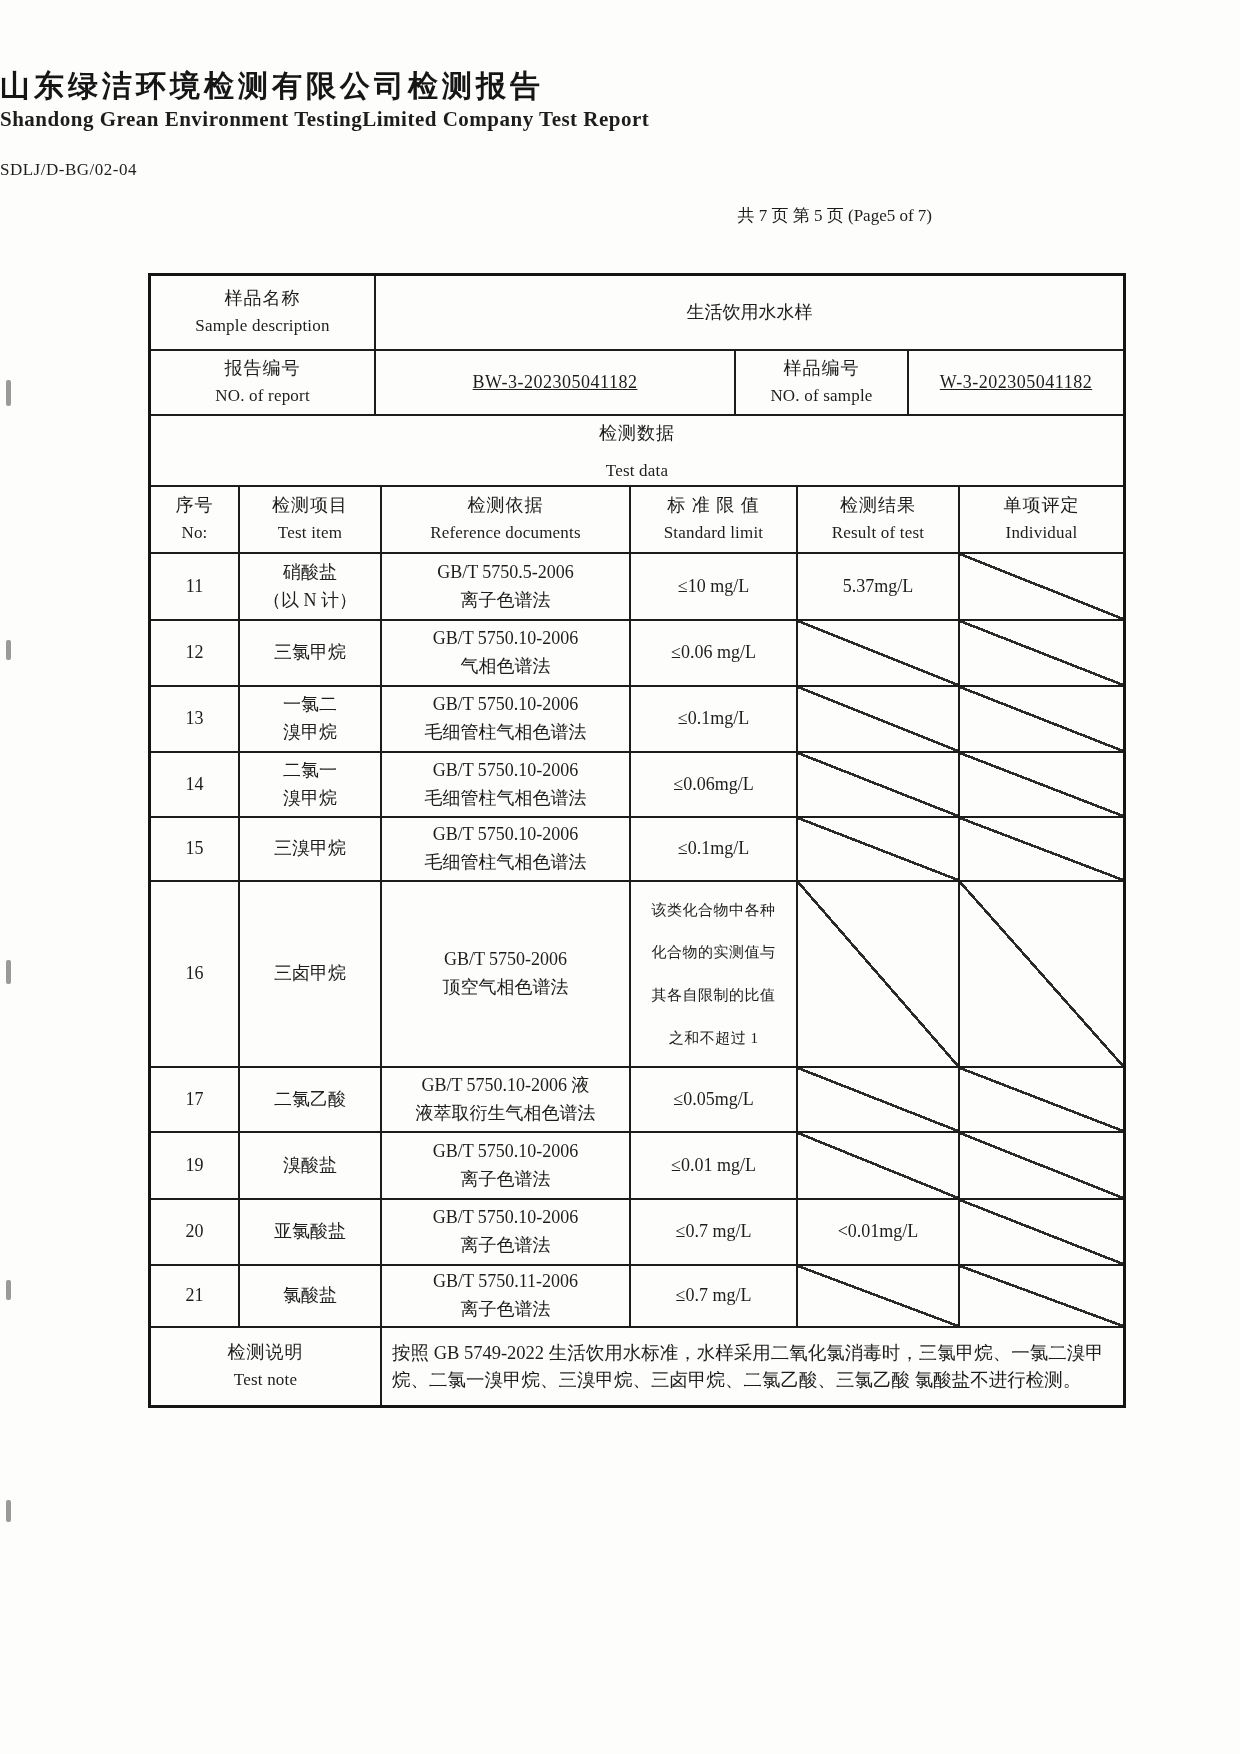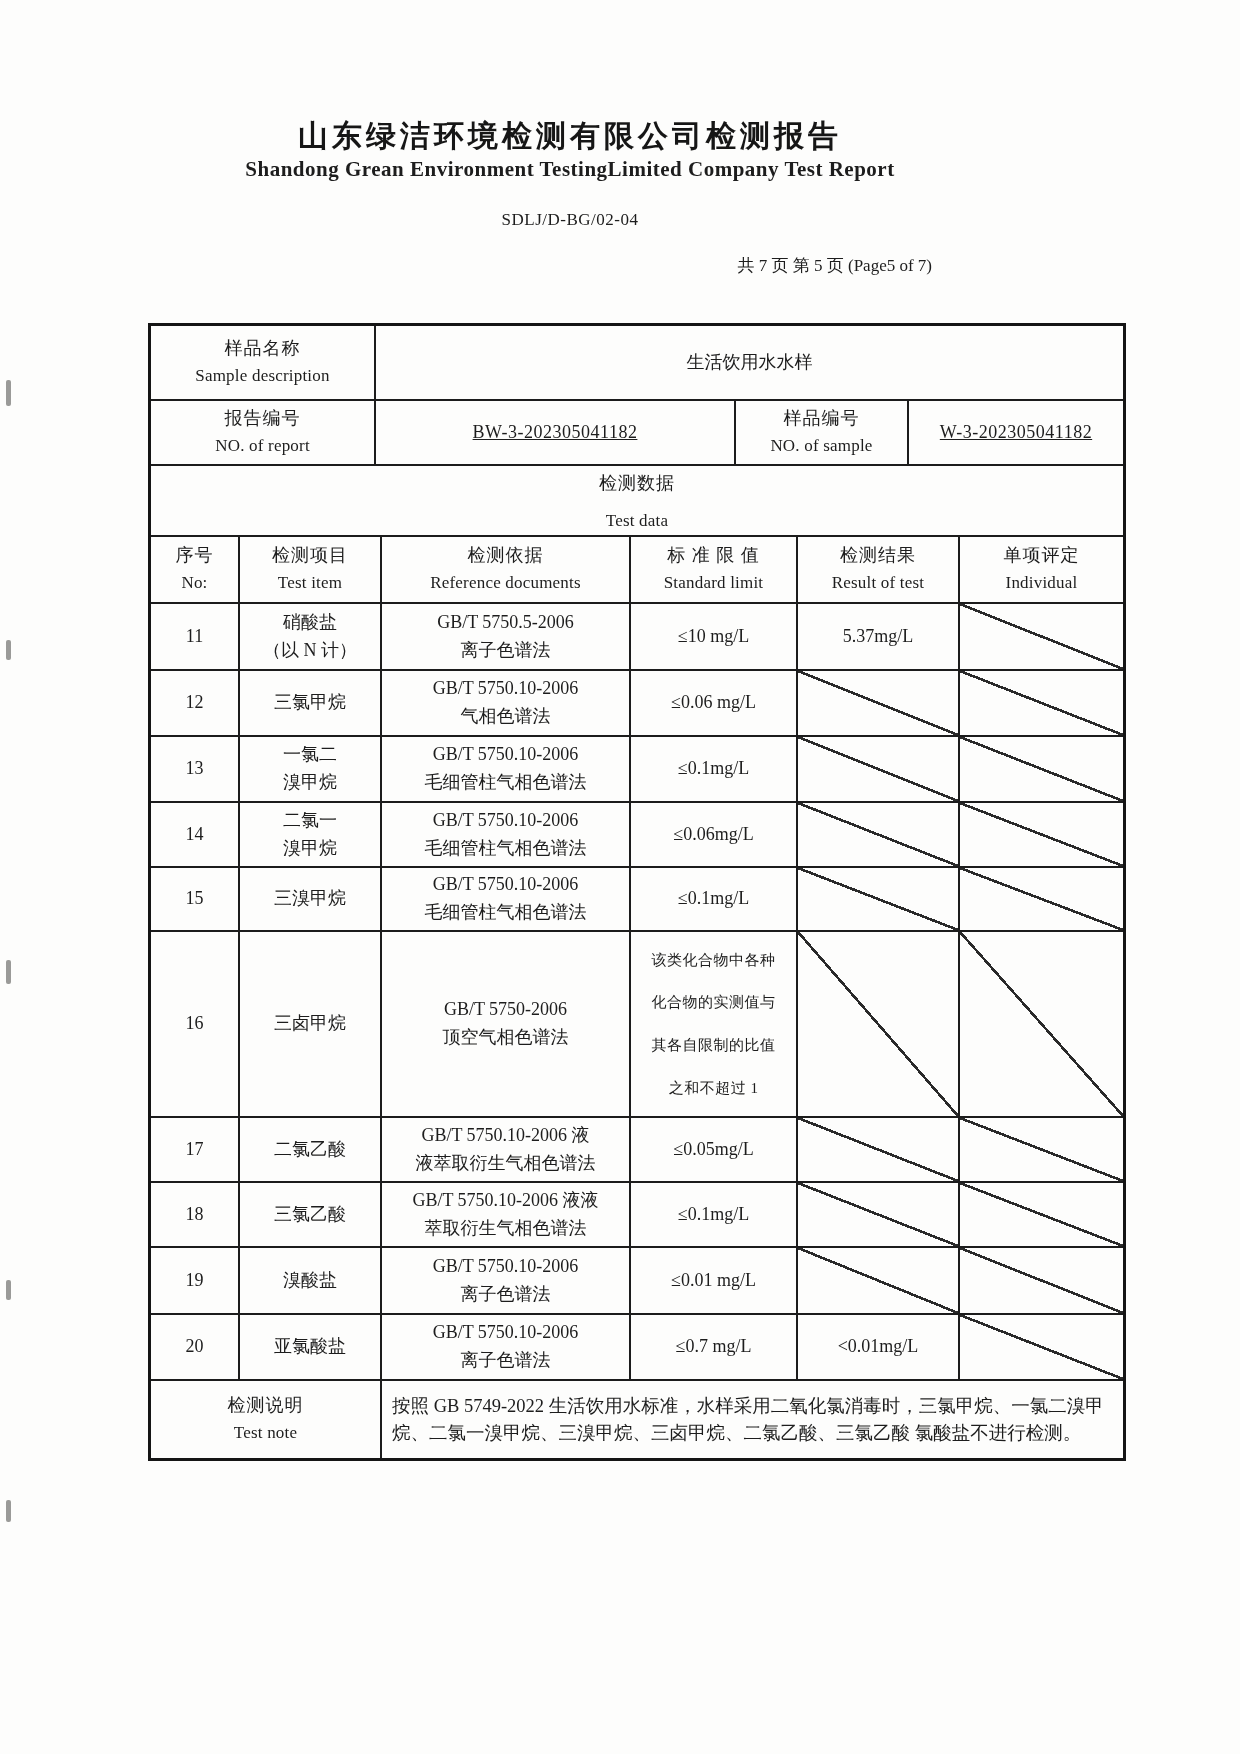--- a/index.html
+++ b/index.html
@@ -4,21 +4,21 @@
 <style>
   * { box-sizing: border-box; margin: 0; padding: 0; }
   html, body { width: 1240px; }
   body {
     width: 1240px; height: 1754px;
     background: #fdfdfc;
     color: #1d1d1d;
     font-family: "Liberation Serif", "DejaVu Serif", serif;
     position: relative;
   }
-  .header { width: 1140px; padding-top: 116px; text-align: center; }
+  .header { width: 1140px; padding-top: 66px; }
   .title-zh { font-size: 30px; font-weight: bold; letter-spacing: 4px; color: #161616; }
   .title-en { font-size: 21px; font-weight: bold; letter-spacing: 0.5px; }
   .doc-code { margin-top: 28px; font-size: 17px; letter-spacing: 0.5px; }
   .page-info { width: 932px; margin-top: 24px; text-align: right; font-size: 17px; }
 
   .doc-table {
     width: 978px;
     margin: 46px 0 0 148px;
     border: 3px solid #151515;
     background: #fdfdfc;
@@ -176,44 +176,44 @@
     <tr>
       <td style="height:65px">17</td>
       <td>二氯乙酸</td>
       <td>GB/T 5750.10-2006 液
 液萃取衍生气相色谱法</td>
       <td>≤0.05mg/L</td>
       <td class="diag"></td>
       <td class="diag"></td>
     </tr>
     <tr>
-      <td style="height:65px">18</td>
-      <td>三氯乙酸</td>
-      <td>GB/T 5750.10-2006 液液
-萃取衍生气相色谱法</td>
-      <td>≤0.1mg/L</td>
-      <td class="diag"></td>
-      <td class="diag"></td>
-    </tr>
-    <tr>
       <td style="height:67px">19</td>
       <td>溴酸盐</td>
       <td>GB/T 5750.10-2006
 离子色谱法</td>
       <td>≤0.01 mg/L</td>
       <td class="diag"></td>
       <td class="diag"></td>
     </tr>
     <tr>
       <td style="height:66px">20</td>
       <td>亚氯酸盐</td>
       <td>GB/T 5750.10-2006
 离子色谱法</td>
       <td>≤0.7 mg/L</td>
       <td>&lt;0.01mg/L</td>
+      <td class="diag"></td>
+    </tr>
+    <tr>
+      <td style="height:62px">21</td>
+      <td>氯酸盐</td>
+      <td>GB/T 5750.11-2006
+离子色谱法</td>
+      <td>≤0.7 mg/L</td>
+      <td class="diag"></td>
       <td class="diag"></td>
     </tr>
 
     <tr>
       <td colspan="2" style="height:78px" class="note-label"><div class="zh">检测说明</div><div class="en">Test note</div></td>
       <td colspan="4" class="note-text">按照 GB 5749-2022 生活饮用水标准，水样采用二氧化氯消毒时，三氯甲烷、一氯二溴甲烷、二氯一溴甲烷、三溴甲烷、三卤甲烷、二氯乙酸、三氯乙酸 氯酸盐不进行检测。</td>
     </tr>
   </tbody>
     </table>
 </div>

